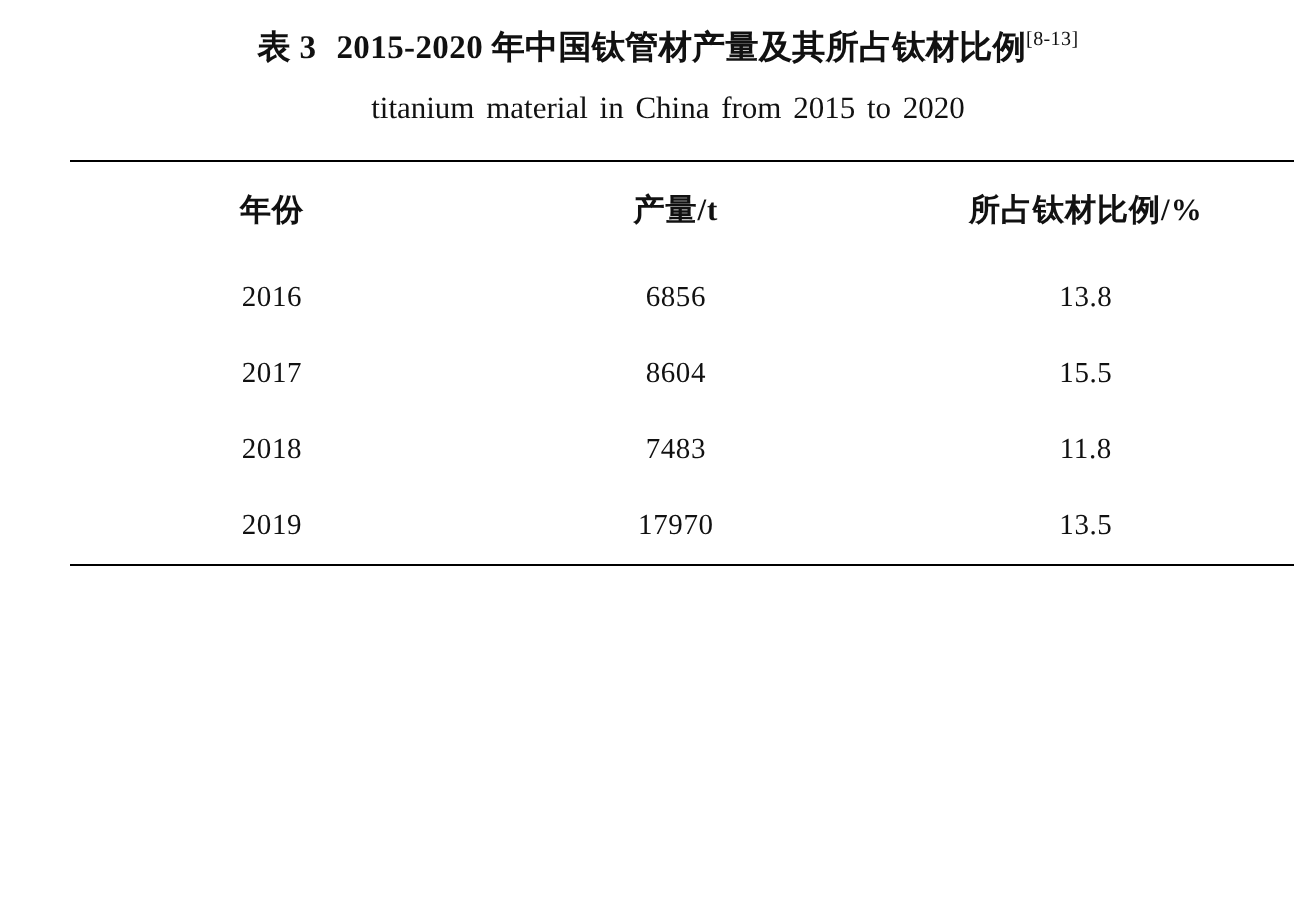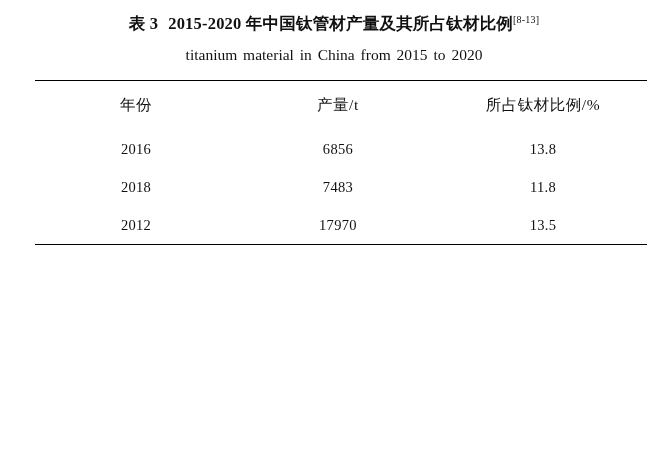--- a/index.html
+++ b/index.html
@@ -49,21 +49,21 @@
   .caption-en .lbl {
     margin-right: 8px;
   }
   table.data {
     width: 612px;
     margin: 12px auto 0 auto;
     border-collapse: collapse;
     table-layout: fixed;
   }
   table.data thead th {
-    font-weight: normal;
+    font-weight: bold;
     font-size: 15.5px;
     padding: 14px 0 14px 0;
     text-align: center;
     letter-spacing: 0.5px;
   }
   table.data tbody td {
     font-size: 14.5px;
     text-align: center;
     padding: 10.5px 0 10.5px 0;
     letter-spacing: 0.3px;
@@ -107,26 +107,31 @@
         <th class="rule-top">所占钛材比例/%</th>
       </tr>
     </thead>
     <tbody>
       <tr>
         <td>2016</td>
         <td>6856</td>
         <td>13.8</td>
       </tr>
       <tr>
+        <td>2017</td>
+        <td>8604</td>
+        <td>15.5</td>
+      </tr>
+      <tr>
         <td>2018</td>
         <td>7483</td>
         <td>11.8</td>
       </tr>
       <tr>
-        <td>2012</td>
+        <td>2019</td>
         <td>17970</td>
         <td>13.5</td>
       </tr>
       <tr>
         <td class="rule-bot" style="padding:0;height:0;"></td>
         <td class="rule-bot" style="padding:0;height:0;"></td>
         <td class="rule-bot" style="padding:0;height:0;"></td>
       </tr>
     </tbody>
   </table>

